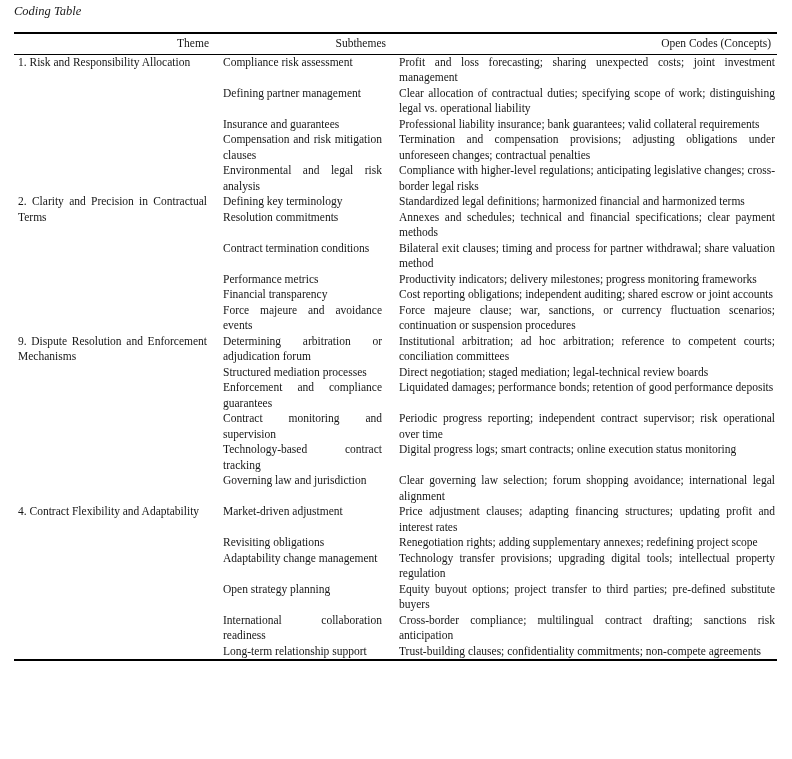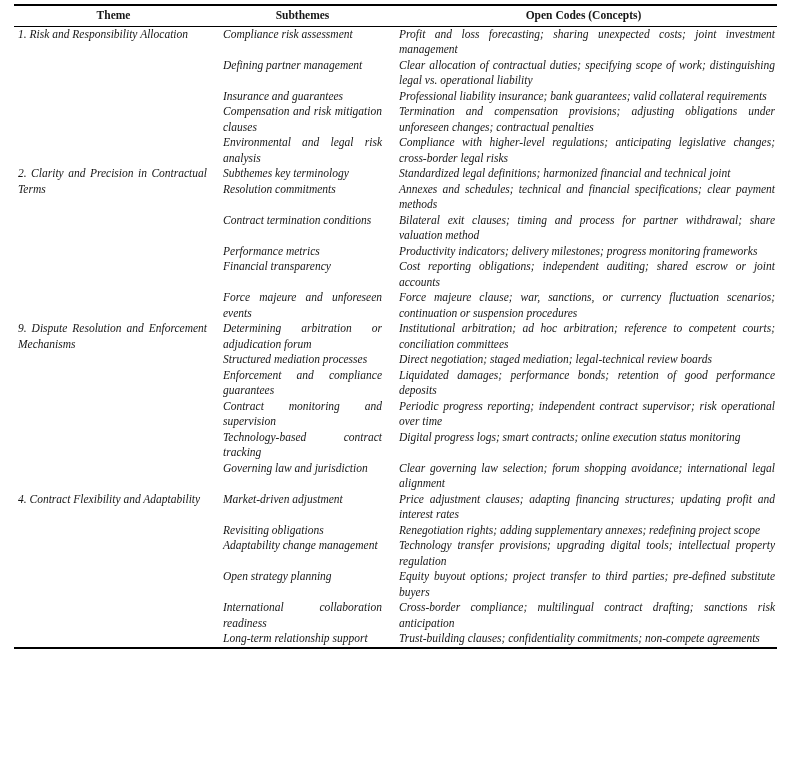--- a/index.html
+++ b/index.html
@@ -30,51 +30,51 @@
     table-layout: fixed;
     border-top: 2px solid #000;
     border-bottom: 2px solid #000;
     font-size: 11.5px;
     line-height: 15.5px;
   }
   col.c-theme   { width: 201px; }
   col.c-sub     { width: 177px; }
   col.c-codes   { width: 385px; }
   thead th {
-    font-weight: bold;
-    text-align: center;
+    font-weight: normal;
+    text-align: right;
     border-bottom: 1.5px solid #000;
     padding: 2px 6px 2px 4px;
     vertical-align: top;
   }
   tbody td {
     vertical-align: top;
     text-align: justify;
     text-justify: inter-word;
     padding: 0 10px 0 4px;
-    font-style: italic;
   }
   tbody td.theme-cell {
     padding-left: 4px;
     padding-right: 8px;
   }
   tbody td.subtheme-cell {
     padding-left: 8px;
     padding-right: 10px;
   }
   tbody td.codes-cell {
     padding-left: 7px;
     padding-right: 2px;
   }
   tbody tr.first-row td { padding-top: 0; }
 </style>
 </head>
 <body>
 
 <div class="page">
+  <div class="doc-title">Coding Table</div>
 
   <table class="coding-table">
     <colgroup>
       <col class="c-theme">
       <col class="c-sub">
       <col class="c-codes">
     </colgroup>
     <thead>
       <tr>
         <th>Theme</th>
@@ -99,41 +99,41 @@
         <tr>
           <td class="subtheme-cell">Compensation and risk mitigation clauses</td>
           <td class="codes-cell">Termination and compensation provisions; adjusting obligations under unforeseen changes; contractual penalties</td>
         </tr>
         <tr>
           <td class="subtheme-cell">Environmental and legal risk analysis</td>
           <td class="codes-cell">Compliance with higher-level regulations; anticipating legislative changes; cross-border legal risks</td>
         </tr>
         <tr class="first-row">
           <td class="theme-cell" rowspan="6">2. Clarity and Precision in Contractual Terms</td>
-          <td class="subtheme-cell">Subthemes key terminology</td>
-          <td class="codes-cell">Standardized legal definitions; harmonized financial and technical joint</td>
+          <td class="subtheme-cell">Defining key terminology</td>
+          <td class="codes-cell">Standardized legal definitions; harmonized financial and harmonized terms</td>
         </tr>
         <tr>
           <td class="subtheme-cell">Resolution commitments</td>
           <td class="codes-cell">Annexes and schedules; technical and financial specifications; clear payment methods</td>
         </tr>
         <tr>
           <td class="subtheme-cell">Contract termination conditions</td>
           <td class="codes-cell">Bilateral exit clauses; timing and process for partner withdrawal; share valuation method</td>
         </tr>
         <tr>
           <td class="subtheme-cell">Performance metrics</td>
           <td class="codes-cell">Productivity indicators; delivery milestones; progress monitoring frameworks</td>
         </tr>
         <tr>
           <td class="subtheme-cell">Financial transparency</td>
           <td class="codes-cell">Cost reporting obligations; independent auditing; shared escrow or joint accounts</td>
         </tr>
         <tr>
-          <td class="subtheme-cell">Force majeure and unforeseen events</td>
+          <td class="subtheme-cell">Force majeure and avoidance events</td>
           <td class="codes-cell">Force majeure clause; war, sanctions, or currency fluctuation scenarios; continuation or suspension procedures</td>
         </tr>
         <tr class="first-row">
           <td class="theme-cell" rowspan="6">9. Dispute Resolution and Enforcement Mechanisms</td>
           <td class="subtheme-cell">Determining arbitration or adjudication forum</td>
           <td class="codes-cell">Institutional arbitration; ad hoc arbitration; reference to competent courts; conciliation committees</td>
         </tr>
         <tr>
           <td class="subtheme-cell">Structured mediation processes</td>
           <td class="codes-cell">Direct negotiation; staged mediation; legal-technical review boards</td>

